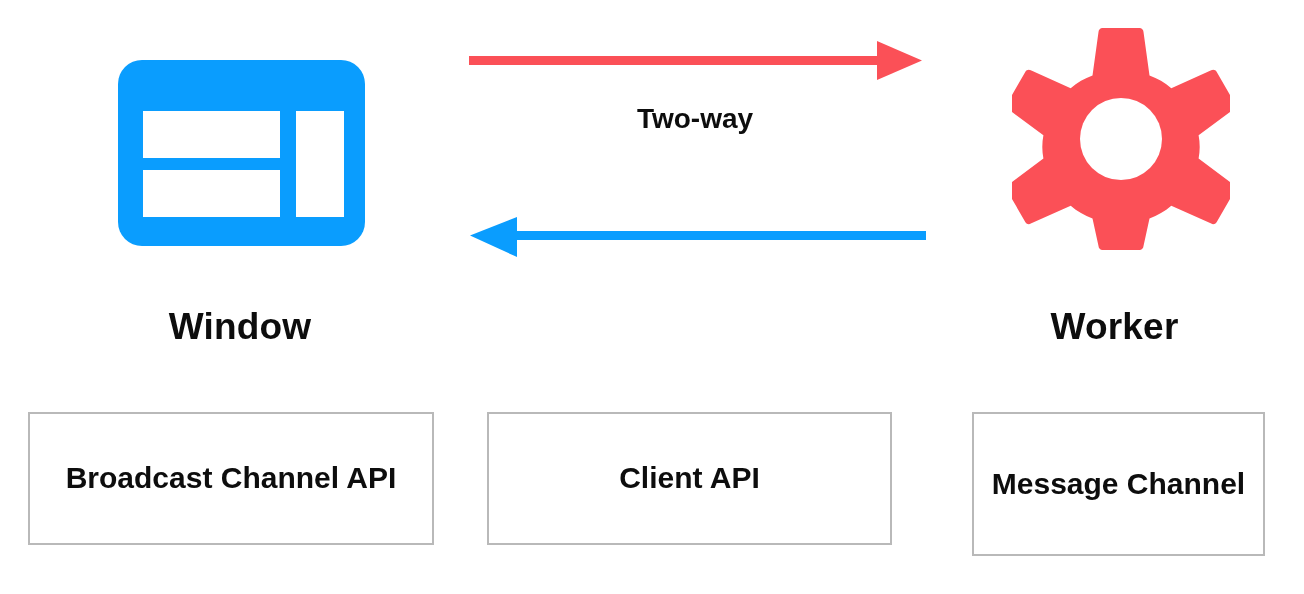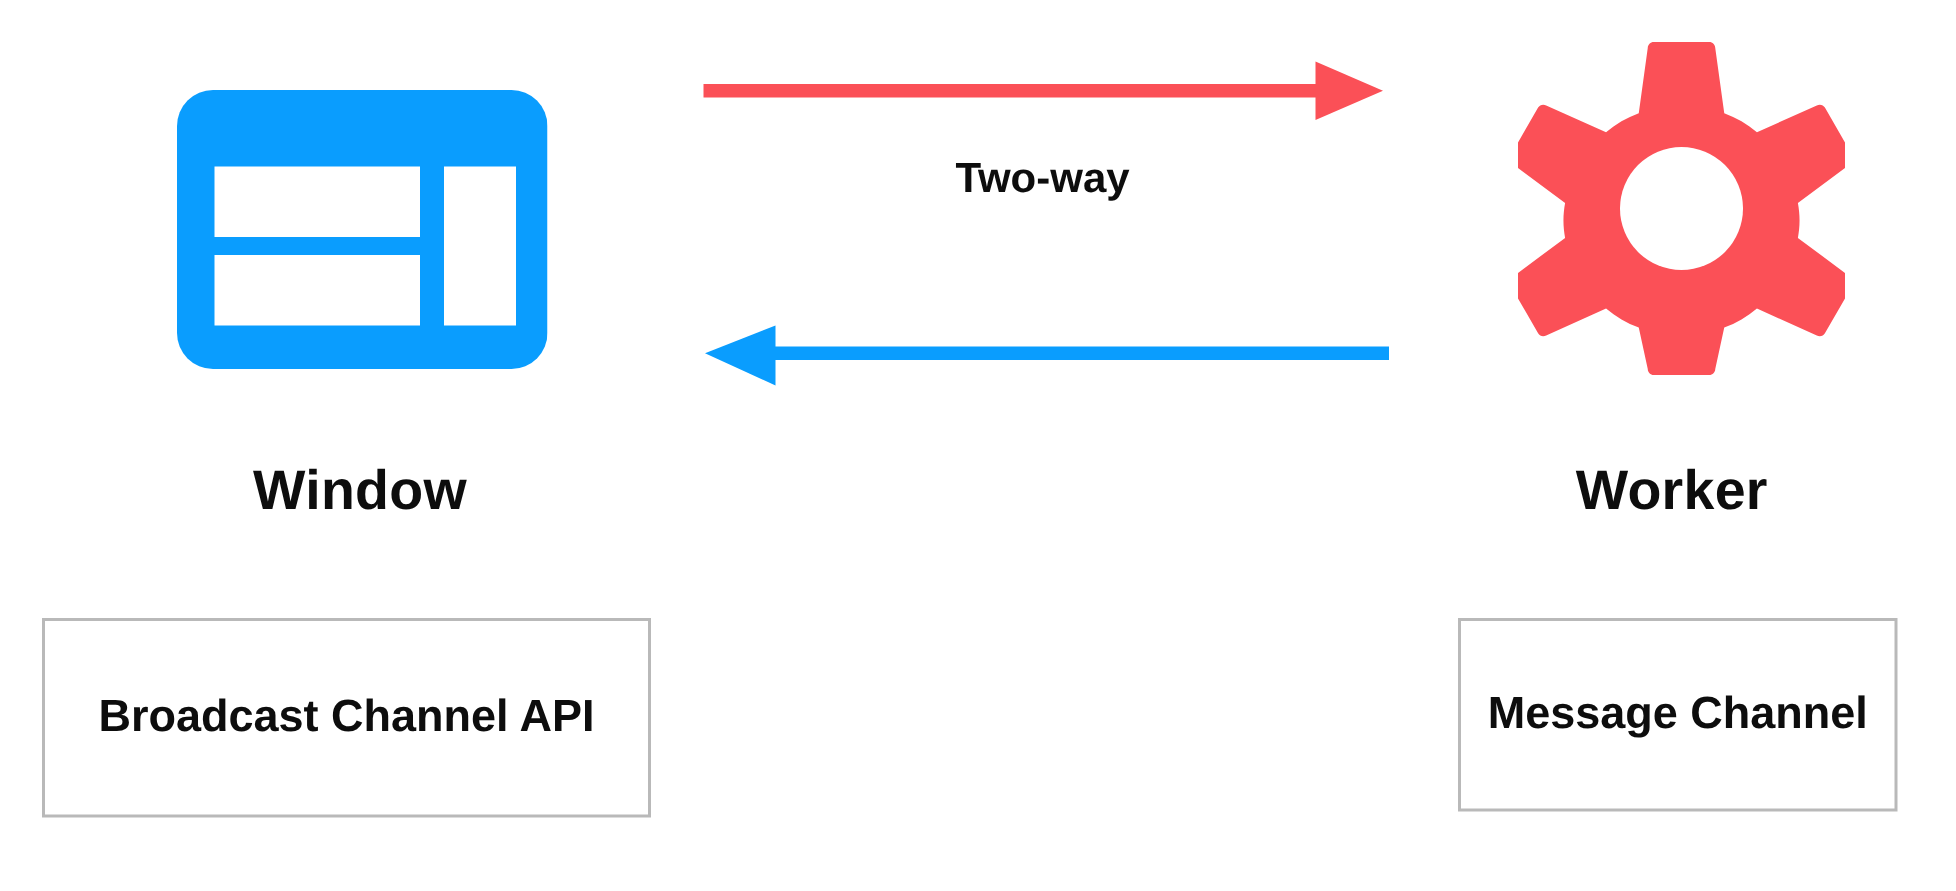--- a/index.html
+++ b/index.html
@@ -96,21 +96,21 @@
     justify-content: center;
     text-align: right;
     font-size: 30px;
     font-weight: bold;
     line-height: 1.28;
     color: #0d0d0d;
     padding: 4px 10px;
   }
   .api-box-0 { left: 28px;  top: 412px; width: 406px; height: 133px; }
   .api-box-1 { left: 487px; top: 412px; width: 405px; height: 133px; }
-  .api-box-2 { left: 972px; top: 412px; width: 293px; height: 129px; }
+  .api-box-2 { left: 972px; top: 412px; width: 293px; height: 144px; }
   .api-box .api-text { display: block; }
 </style>
 </head>
 <body>
 
 <div class="stage">
 
   <div class="window-icon">
     <svg width="247" height="186" viewBox="0 0 247 186" xmlns="http://www.w3.org/2000/svg">
       <rect x="0" y="0" width="247" height="186" rx="24" ry="24" fill="#0a9dfe"></rect>
@@ -187,18 +187,21 @@
   </div>
 
   <div class="center-label">
     <span>Two-way</span>
   </div>
 
   <div class="api-box api-box-0">
     <span class="api-text">Broadcast Channel API</span>
   </div>
 
+  <div class="api-box api-box-1">
+    <span class="api-text">Client API</span>
+  </div>
 
   <div class="api-box api-box-2">
     <span class="api-text">Message Channel</span>
   </div>
 
 </div>
 
 </body></html>

